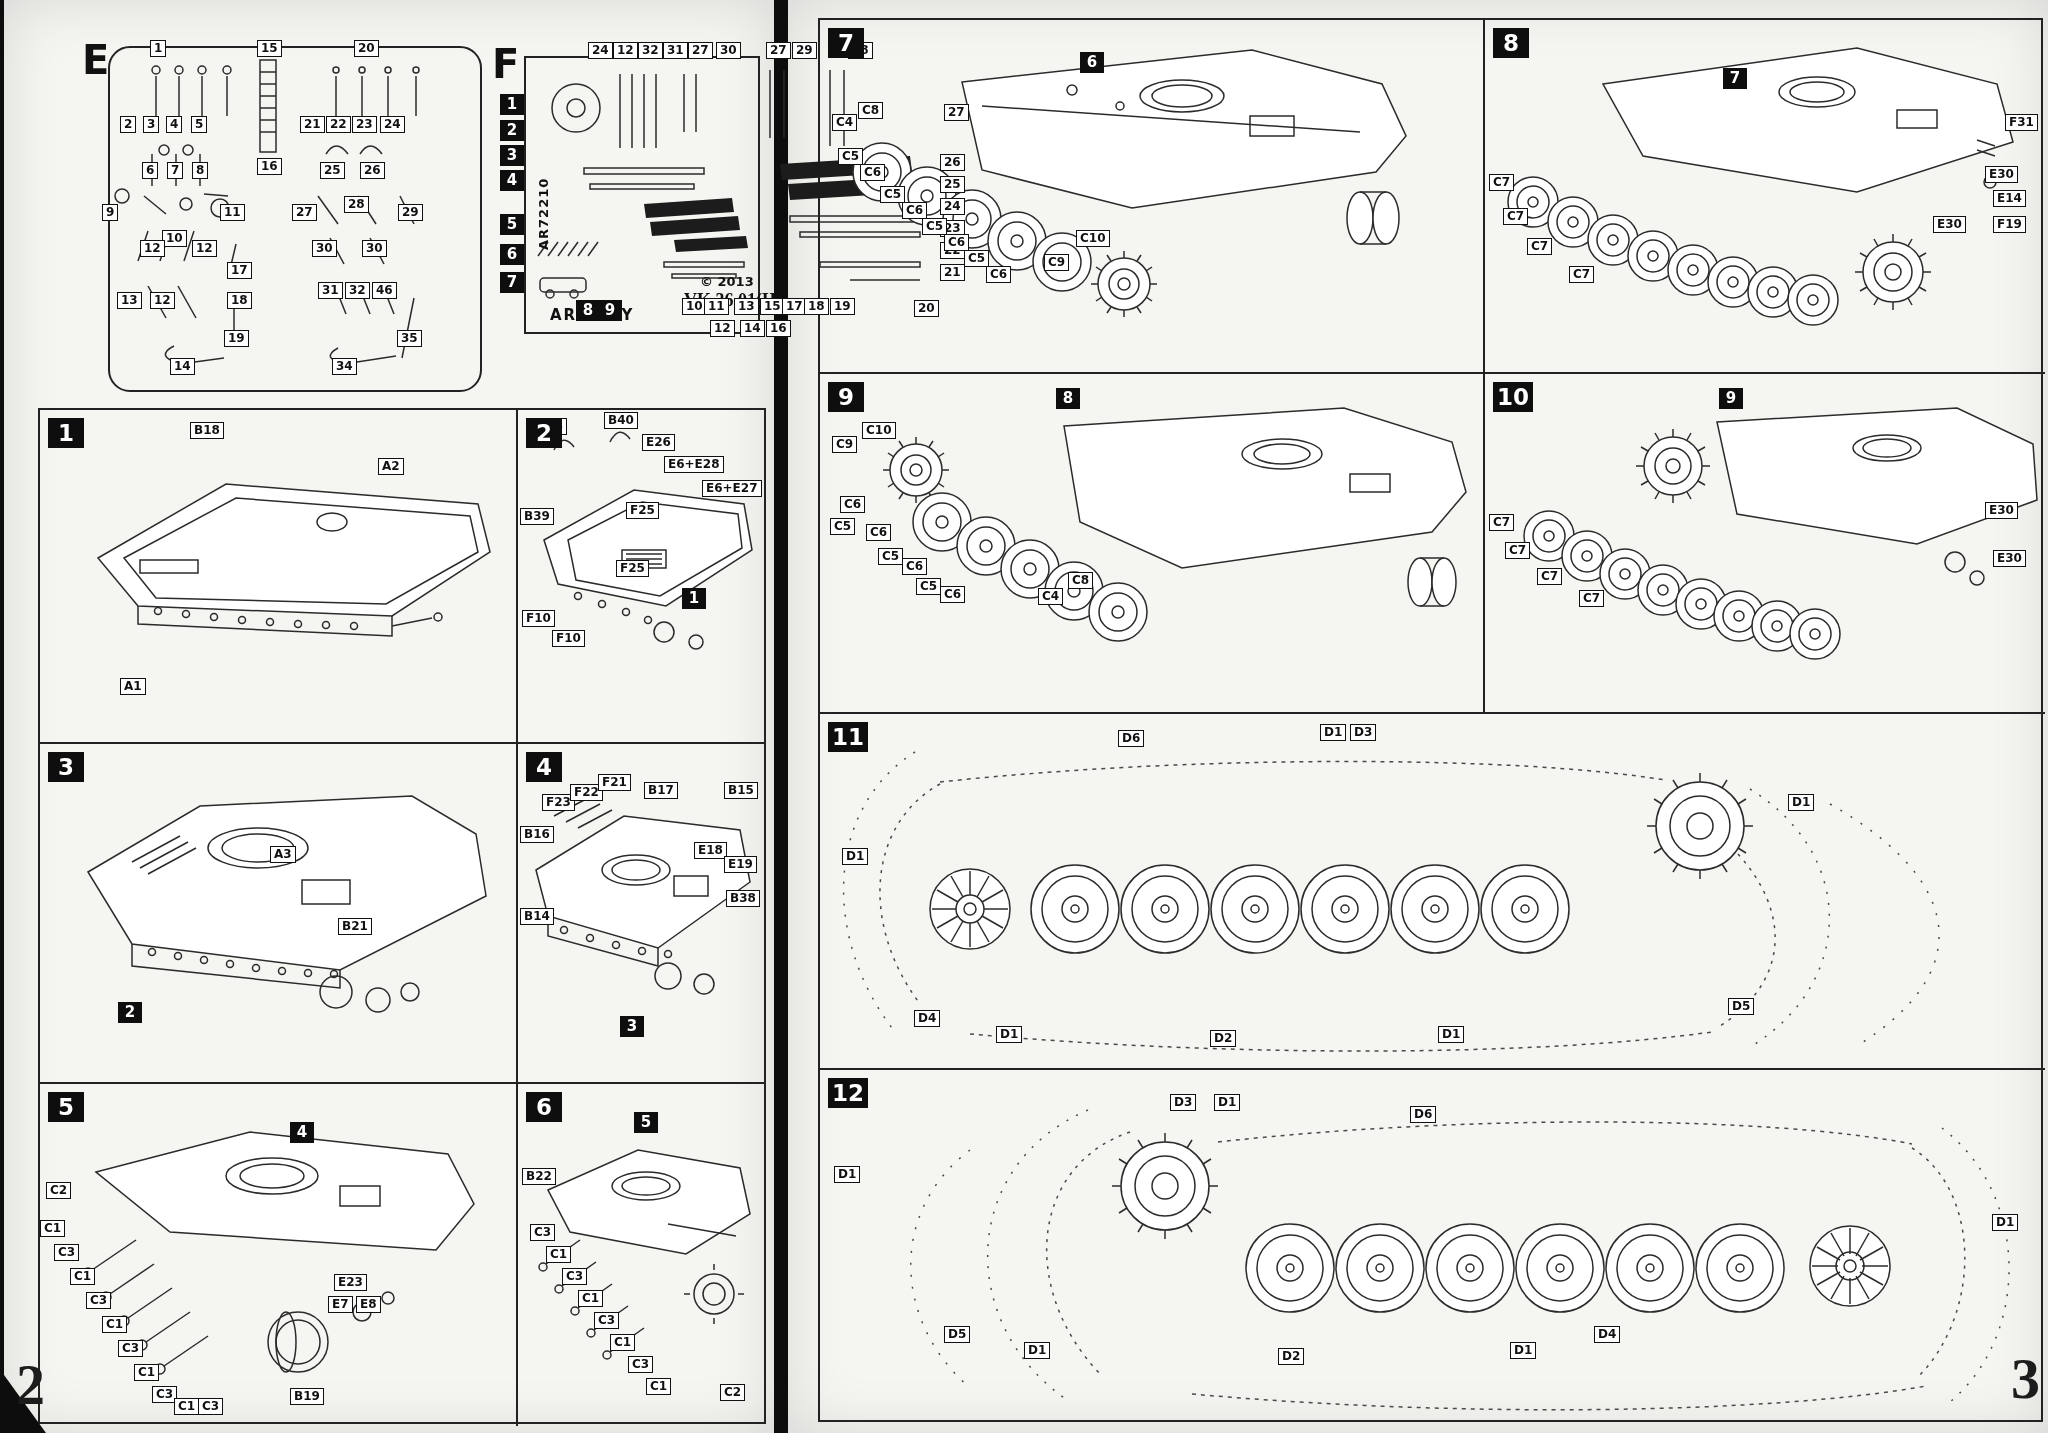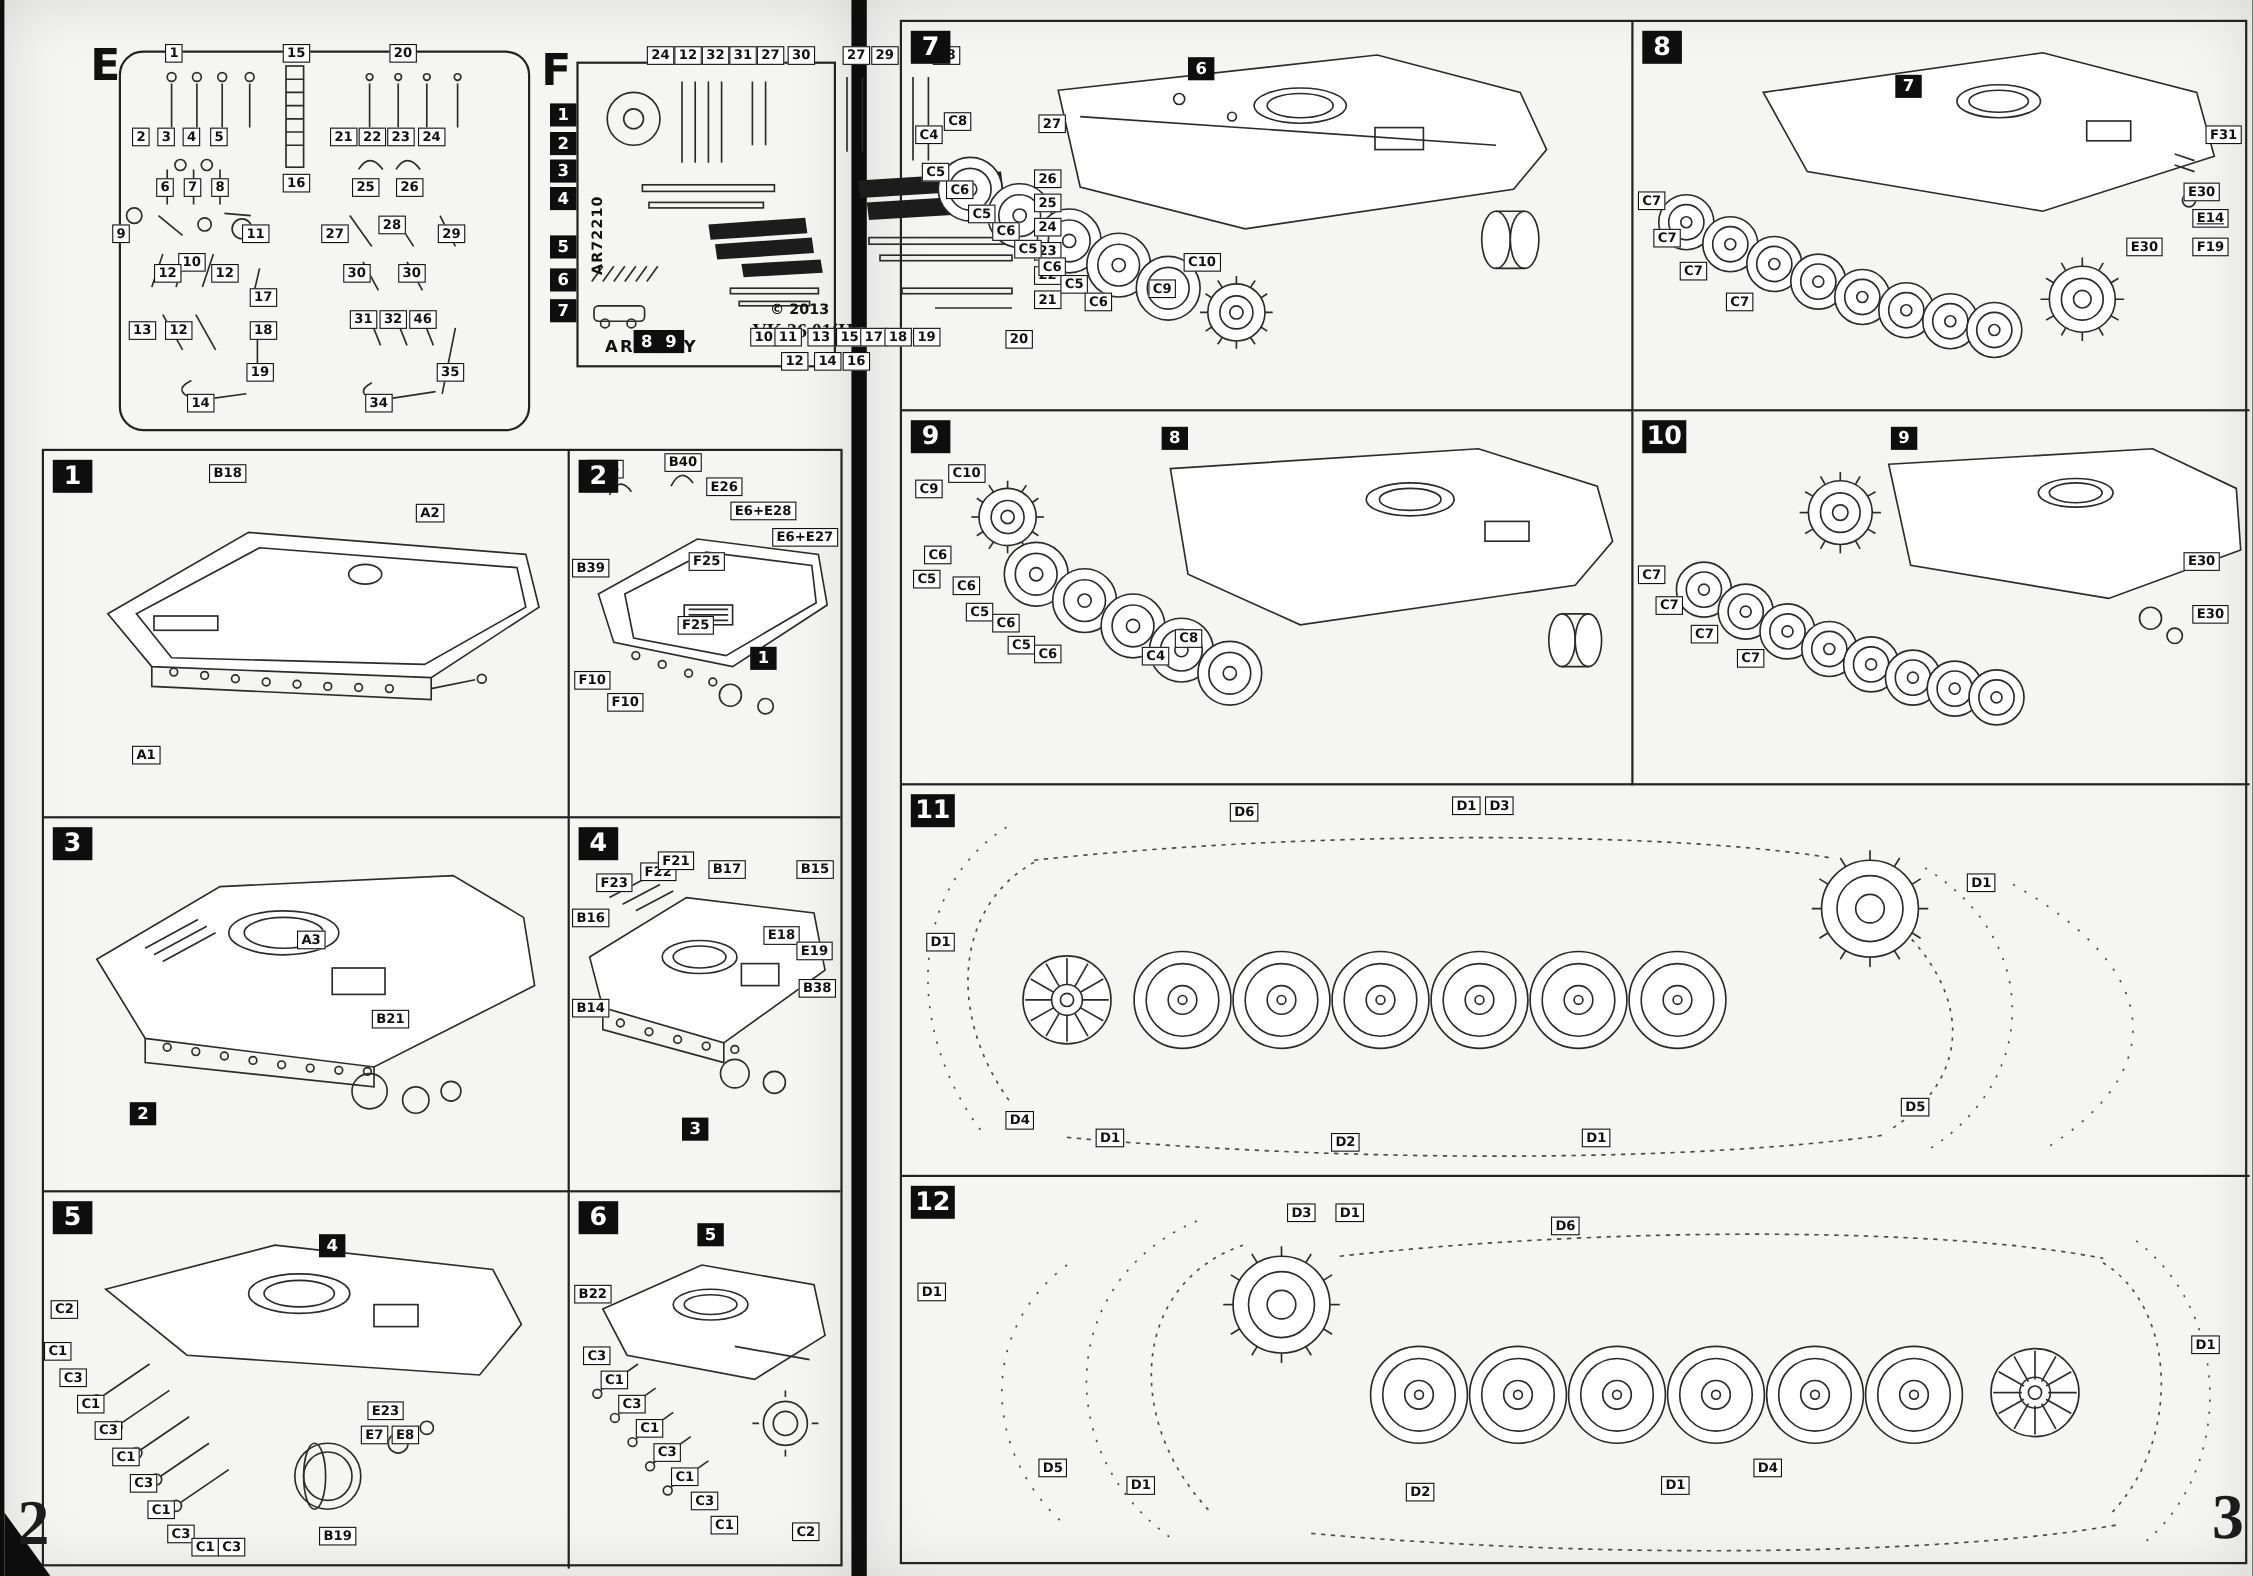--- a/index.html
+++ b/index.html
@@ -314,21 +314,21 @@
             <circle cx="72" cy="194" r="3.5"></circle>
             <circle cx="98" cy="201" r="3.5"></circle>
           <circle cx="124" cy="207" r="3.5"></circle>
             <circle cx="150" cy="210" r="3.5"></circle>
           <circle cx="150" cy="232" r="13"></circle>
             <circle cx="186" cy="240" r="10"></circle>
           <path d="M30 172 L30 192 L140 222 L140 204"></path>
         </svg>
         <b class="stepnum">4</b>
         <b class="chip" style="left:24px;top:50px;">F23</b>
-        <b class="chip" style="left:64px;top:40px;">F22</b>
+        <b class="chip" style="left:52px;top:40px;">F22</b>
         <b class="chip" style="left:80px;top:30px;">F21</b>
         <b class="chip" style="left:126px;top:38px;">B17</b>
         <b class="chip" style="left:206px;top:38px;">B15</b>
         <b class="chip" style="left:2px;top:82px;">B16</b>
         <b class="chip" style="left:176px;top:98px;">E18</b>
         <b class="chip" style="left:206px;top:112px;">E19</b>
         <b class="chip" style="left:208px;top:146px;">B38</b>
         <b class="chip" style="left:2px;top:164px;">B14</b>
         <b class="refbadge" style="left:102px;top:272px;">3</b>
       </div>
@@ -532,21 +532,21 @@
             <circle cx="516" cy="180" r="5"></circle>
         </svg>
         <b class="stepnum">8</b>
         <b class="refbadge" style="left:238px;top:48px;">7</b>
         <b class="chip" style="left:520px;top:94px;">F31</b>
         <b class="chip" style="left:4px;top:154px;">C7</b>
         <b class="chip" style="left:18px;top:188px;">C7</b>
         <b class="chip" style="left:42px;top:218px;">C7</b>
         <b class="chip" style="left:84px;top:246px;">C7</b>
         <b class="chip" style="left:500px;top:146px;">E30</b>
-        <b class="chip" style="left:508px;top:170px;text-decoration:underline;">E14</b>
+        <b class="chip" style="left:508px;top:170px;">E14</b>
         <b class="chip" style="left:448px;top:196px;">E30</b>
         <b class="chip" style="left:508px;top:196px;">F19</b>
       </div>
 
       <div class="cell bR bB" style="left:0;top:354px;width:665px;height:340px;">
         <svg width="663" height="338" viewBox="0 0 663 338">
           <circle class="f" cx="96" cy="96" r="26"></circle>
             <circle cx="96" cy="96" r="15"></circle>
             <circle cx="96" cy="96" r="6"></circle>
           <line x1="122" y1="96" x2="129" y2="96"></line>

